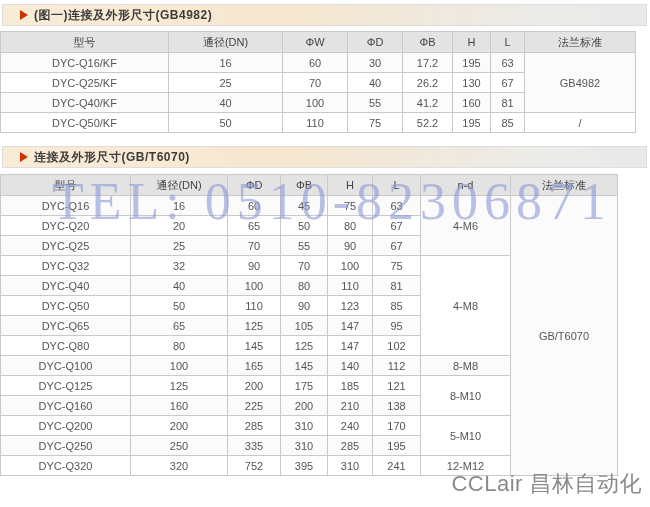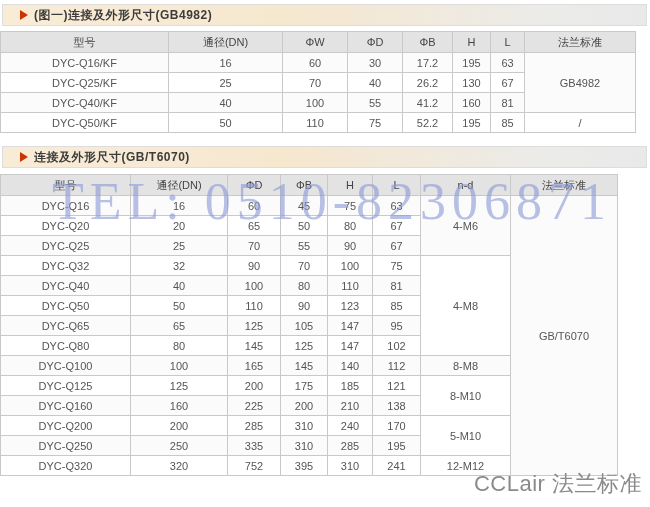--- a/index.html
+++ b/index.html
@@ -265,15 +265,15 @@
           <td>752</td>
           <td>395</td>
           <td>310</td>
           <td>241</td>
           <td rowspan="1">12-M12</td>
         </tr>
       </tbody>
   </table>
 
   <div class="wm" id="wm-tel">TEL: 0510-82306871</div>
-  <div class="brand">CCLair 法兰标准</div>
+  <div class="brand">CCLair 昌林自动化</div>
 
 </div>
 
 </body></html>

